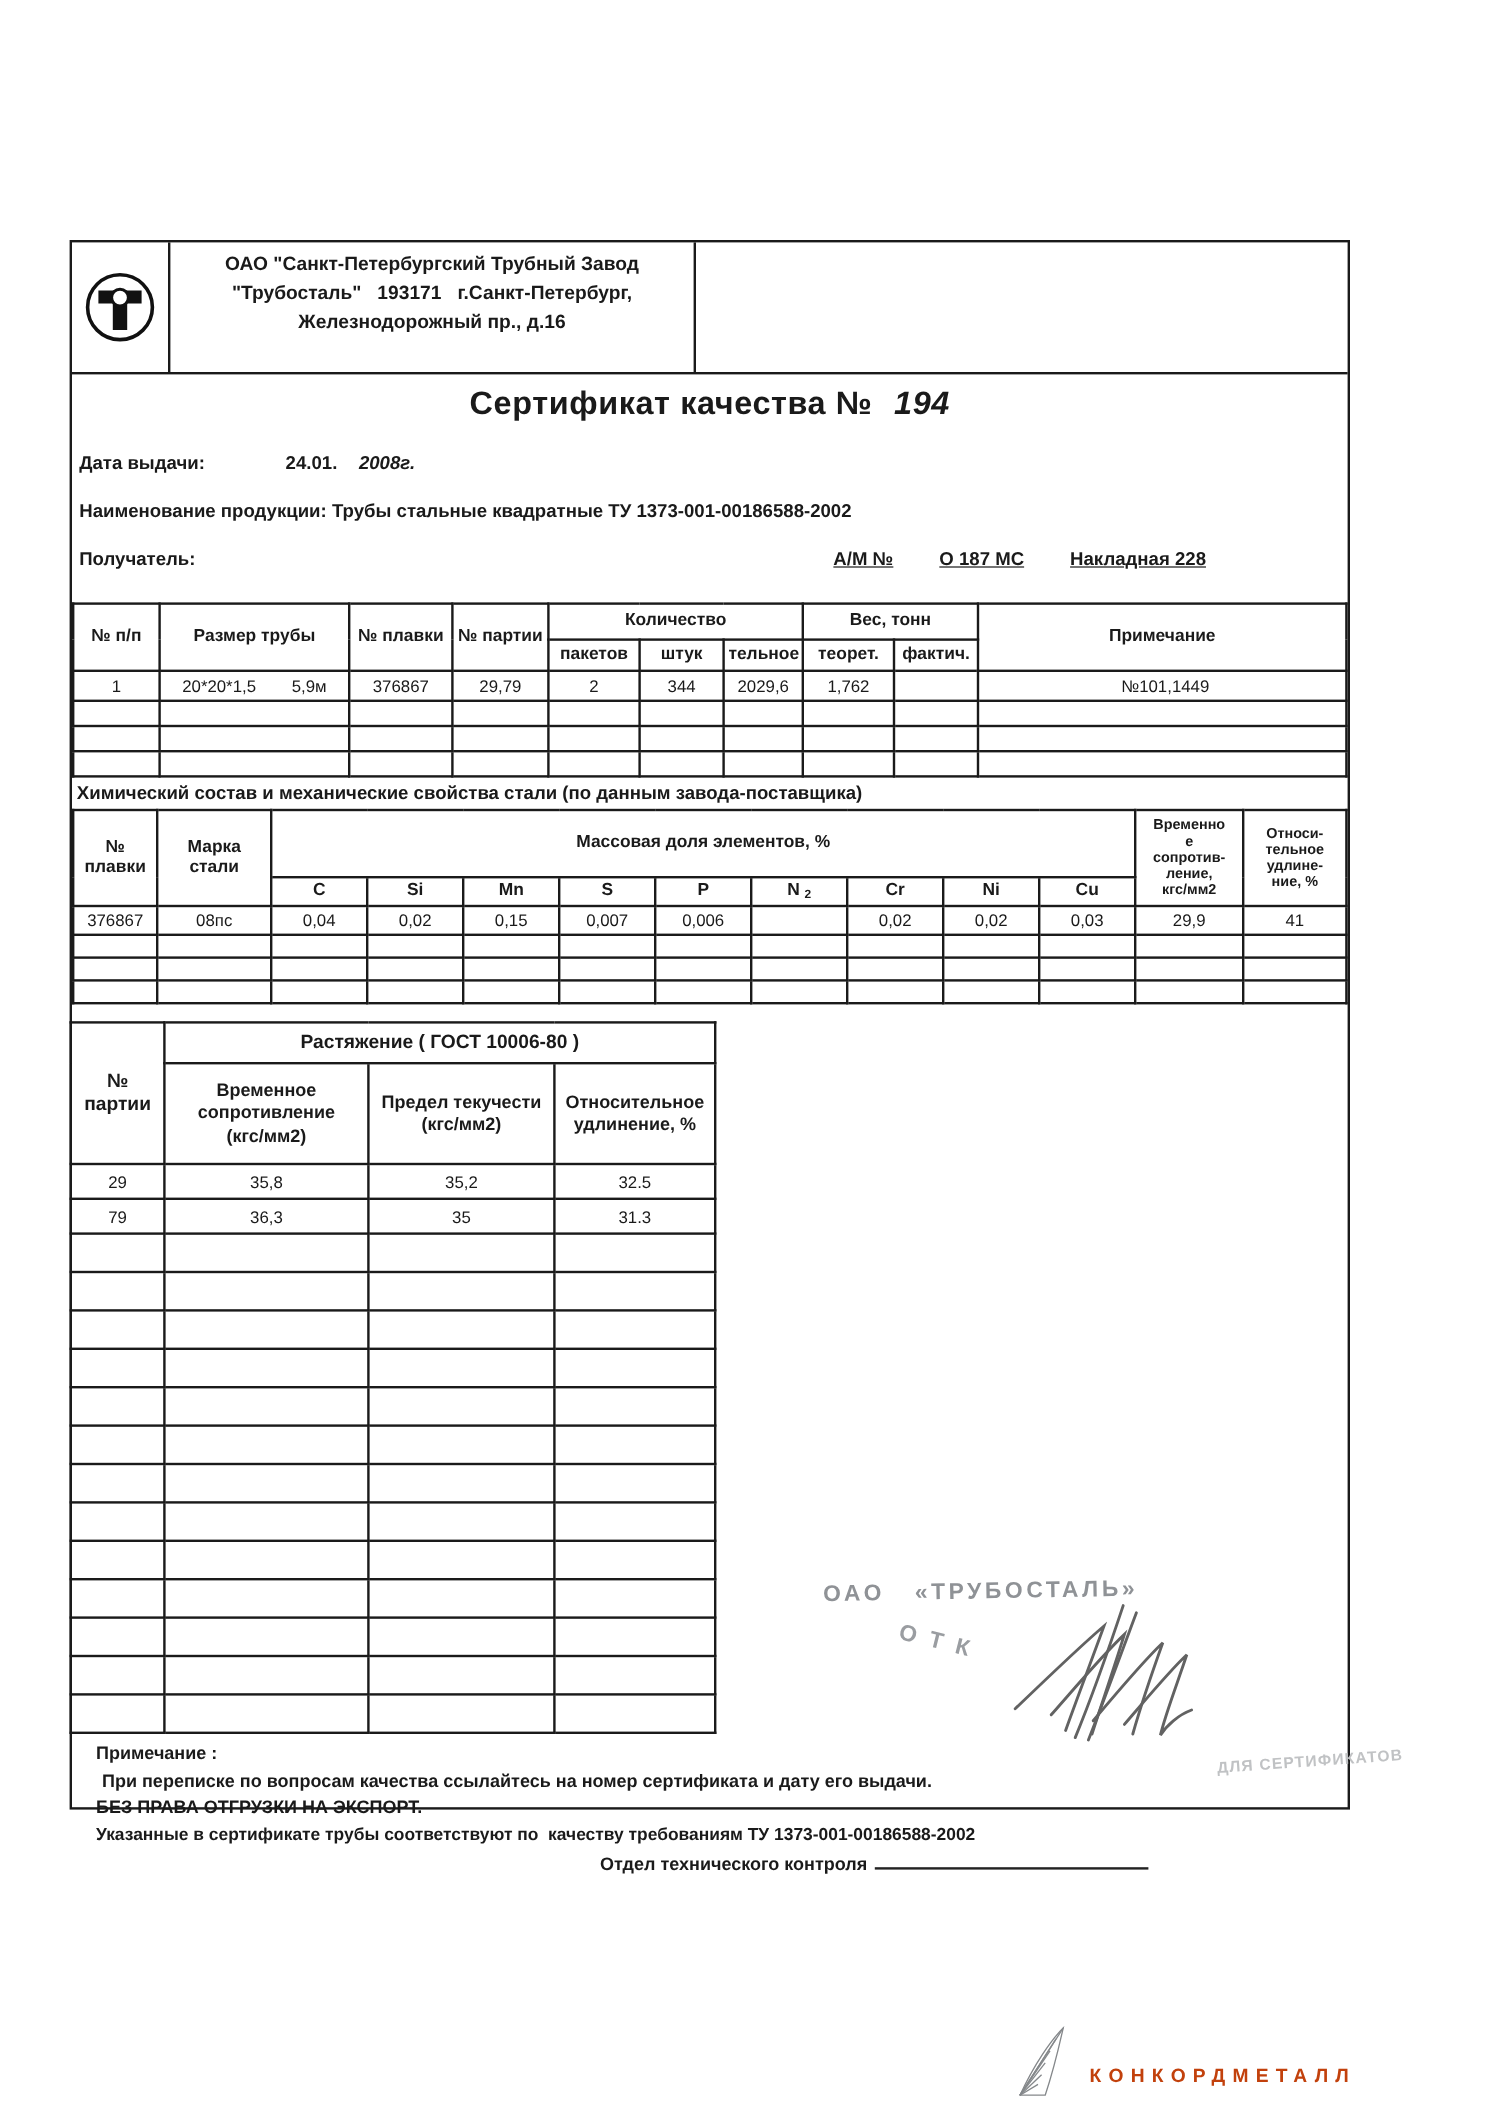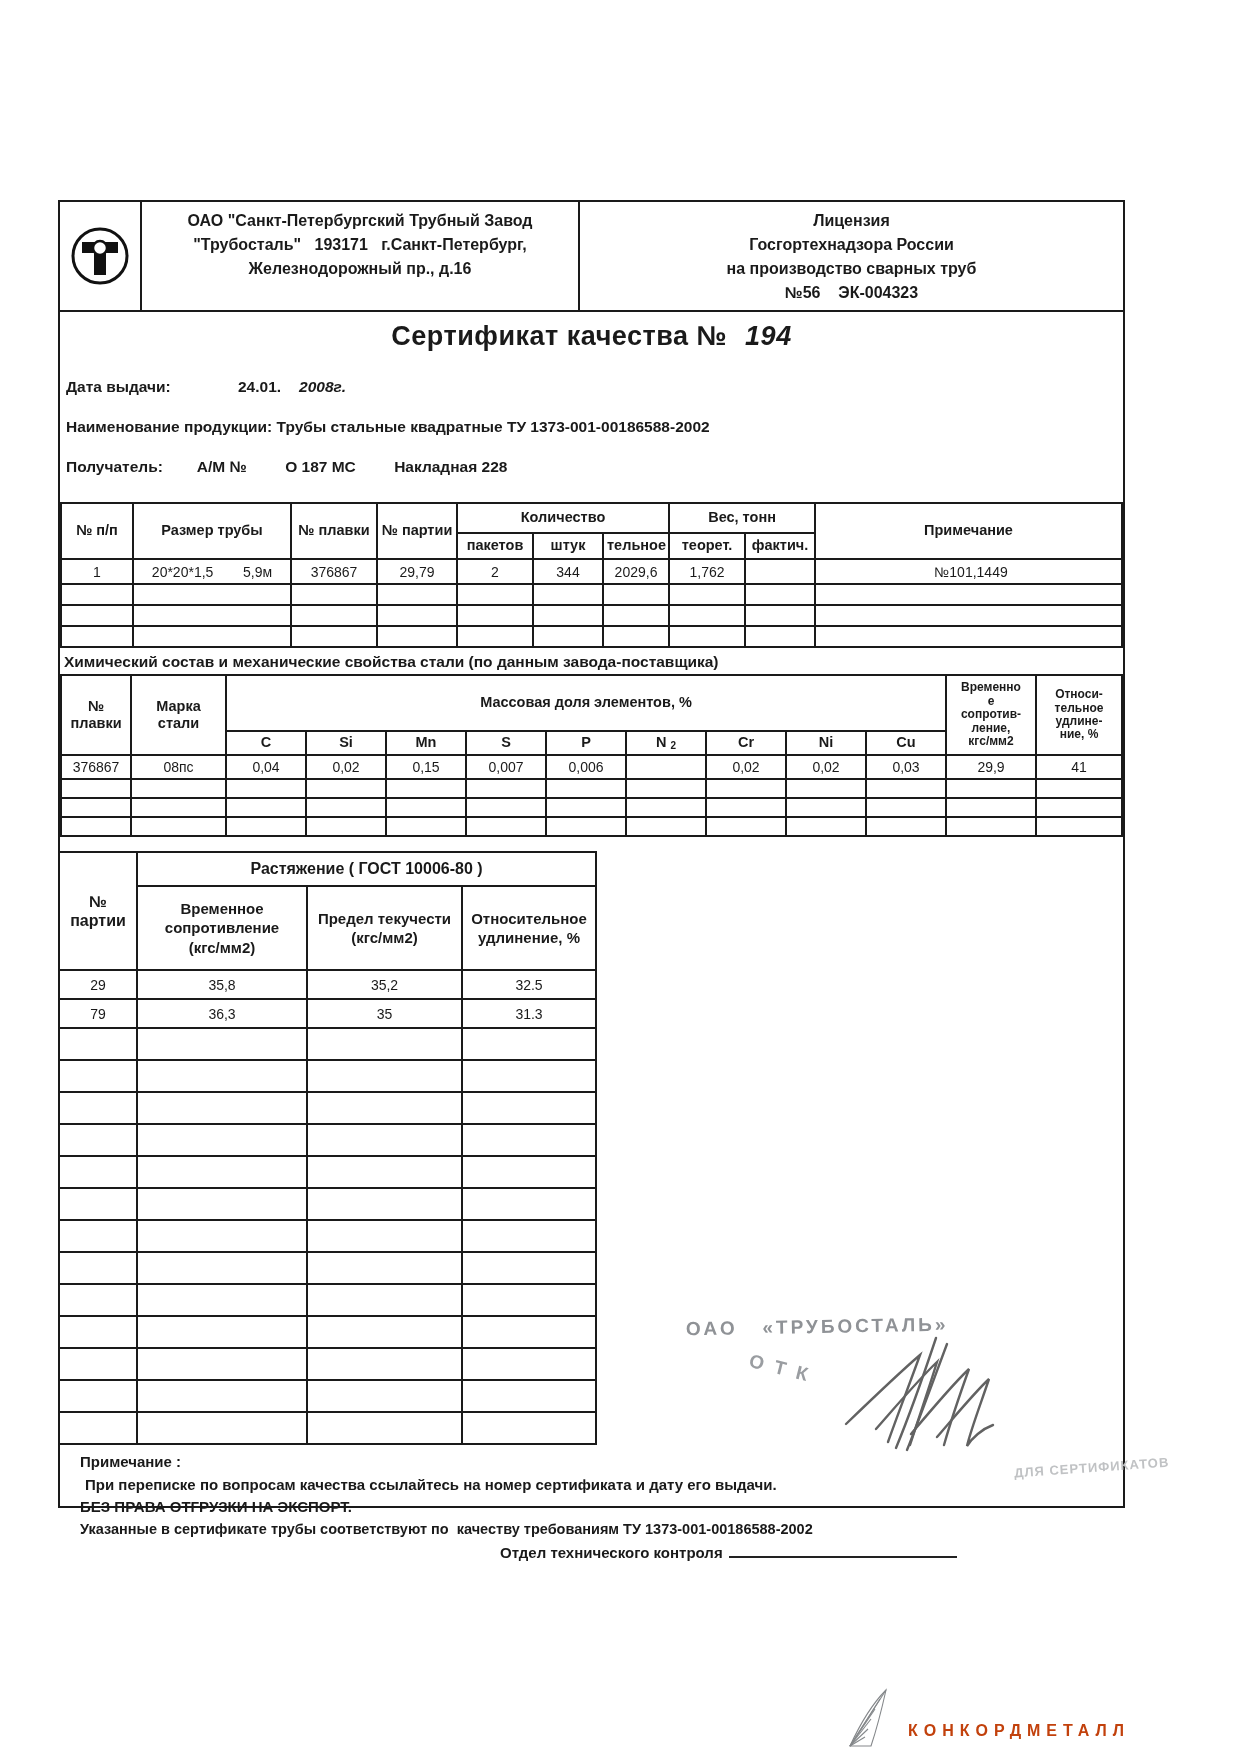--- a/index.html
+++ b/index.html
@@ -18,22 +18,22 @@
   .hdr-company{width:438px;border-right:2px solid #1a1a1a;box-sizing:border-box;text-align:center;font-weight:700;font-size:16px;line-height:1.5;padding-top:7px;}
   .hdr-license{flex:1;text-align:center;font-weight:700;font-size:16px;line-height:1.5;padding-top:7px;}
   
   .title-row{text-align:center;padding:9px 0 2px;font-size:27px;font-weight:700;letter-spacing:.5px;}
   .title-num{font-style:italic;margin-left:18px;}
   
   .meta{padding:2px 6px 4px;font-size:15.5px;font-weight:700;}
   .meta-row{display:flex;align-items:baseline;margin:22px 0;}
   .date-label{width:172px;}
   .date-year{font-style:italic;margin-left:18px;}
-  .recv-row{padding-right:112px;}
-  .recv-right span{margin-left:34px;}
+  .recv-row{justify-content:space-between;padding-right:112px;}
+  .recv-right span{margin-left:34px;text-decoration:underline;}
   
   table{border-collapse:collapse;table-layout:fixed;}
   th,td{border:2px solid #1a1a1a;text-align:center;padding:1px 3px;overflow:hidden;box-sizing:border-box;}
   th{font-weight:700;font-size:14.5px;line-height:1.2;}
   td{font-weight:400;font-size:14px;}
   .t1{width:100%;}
   .t1 tr.h1{height:30px;}
   .t1 tr.h2{height:26px;}
   .t1 tr.dr{height:25px;}
   tbody.empty-t1 tr{height:21px;}
@@ -81,26 +81,20 @@
       <svg width="62" height="62" viewBox="0 0 62 62">
         <circle cx="31" cy="31" r="27" fill="none" stroke="#111" stroke-width="3"></circle>
         <path d="M13 17 h36 v11 h-12 v22 h-12 v-22 h-12 z" fill="#111"></path>
         <circle cx="31" cy="23" r="7" fill="#fff" stroke="#111" stroke-width="2.5"></circle>
       </svg>
     </div>
     <div class="hdr-company">
       <div>ОАО "Санкт-Петербургский Трубный Завод</div>
       <div>"Трубосталь"&nbsp;&nbsp; 193171&nbsp;&nbsp; г.Санкт-Петербург,</div>
       <div>Железнодорожный пр., д.16</div>
-    </div>
-    <div class="hdr-license">
-      <div>Лицензия</div>
-      <div>Госгортехнадзора России</div>
-      <div>на производство сварных труб</div>
-      <div>№56&nbsp;&nbsp;&nbsp; ЭК-004323</div>
     </div>
   </div>
 
   <div class="title-row">
     <span>Сертификат качества №</span><span class="title-num">194</span>
   </div>
 
   <div class="meta">
     <div class="meta-row">
       <span class="date-label">Дата выдачи:</span>

